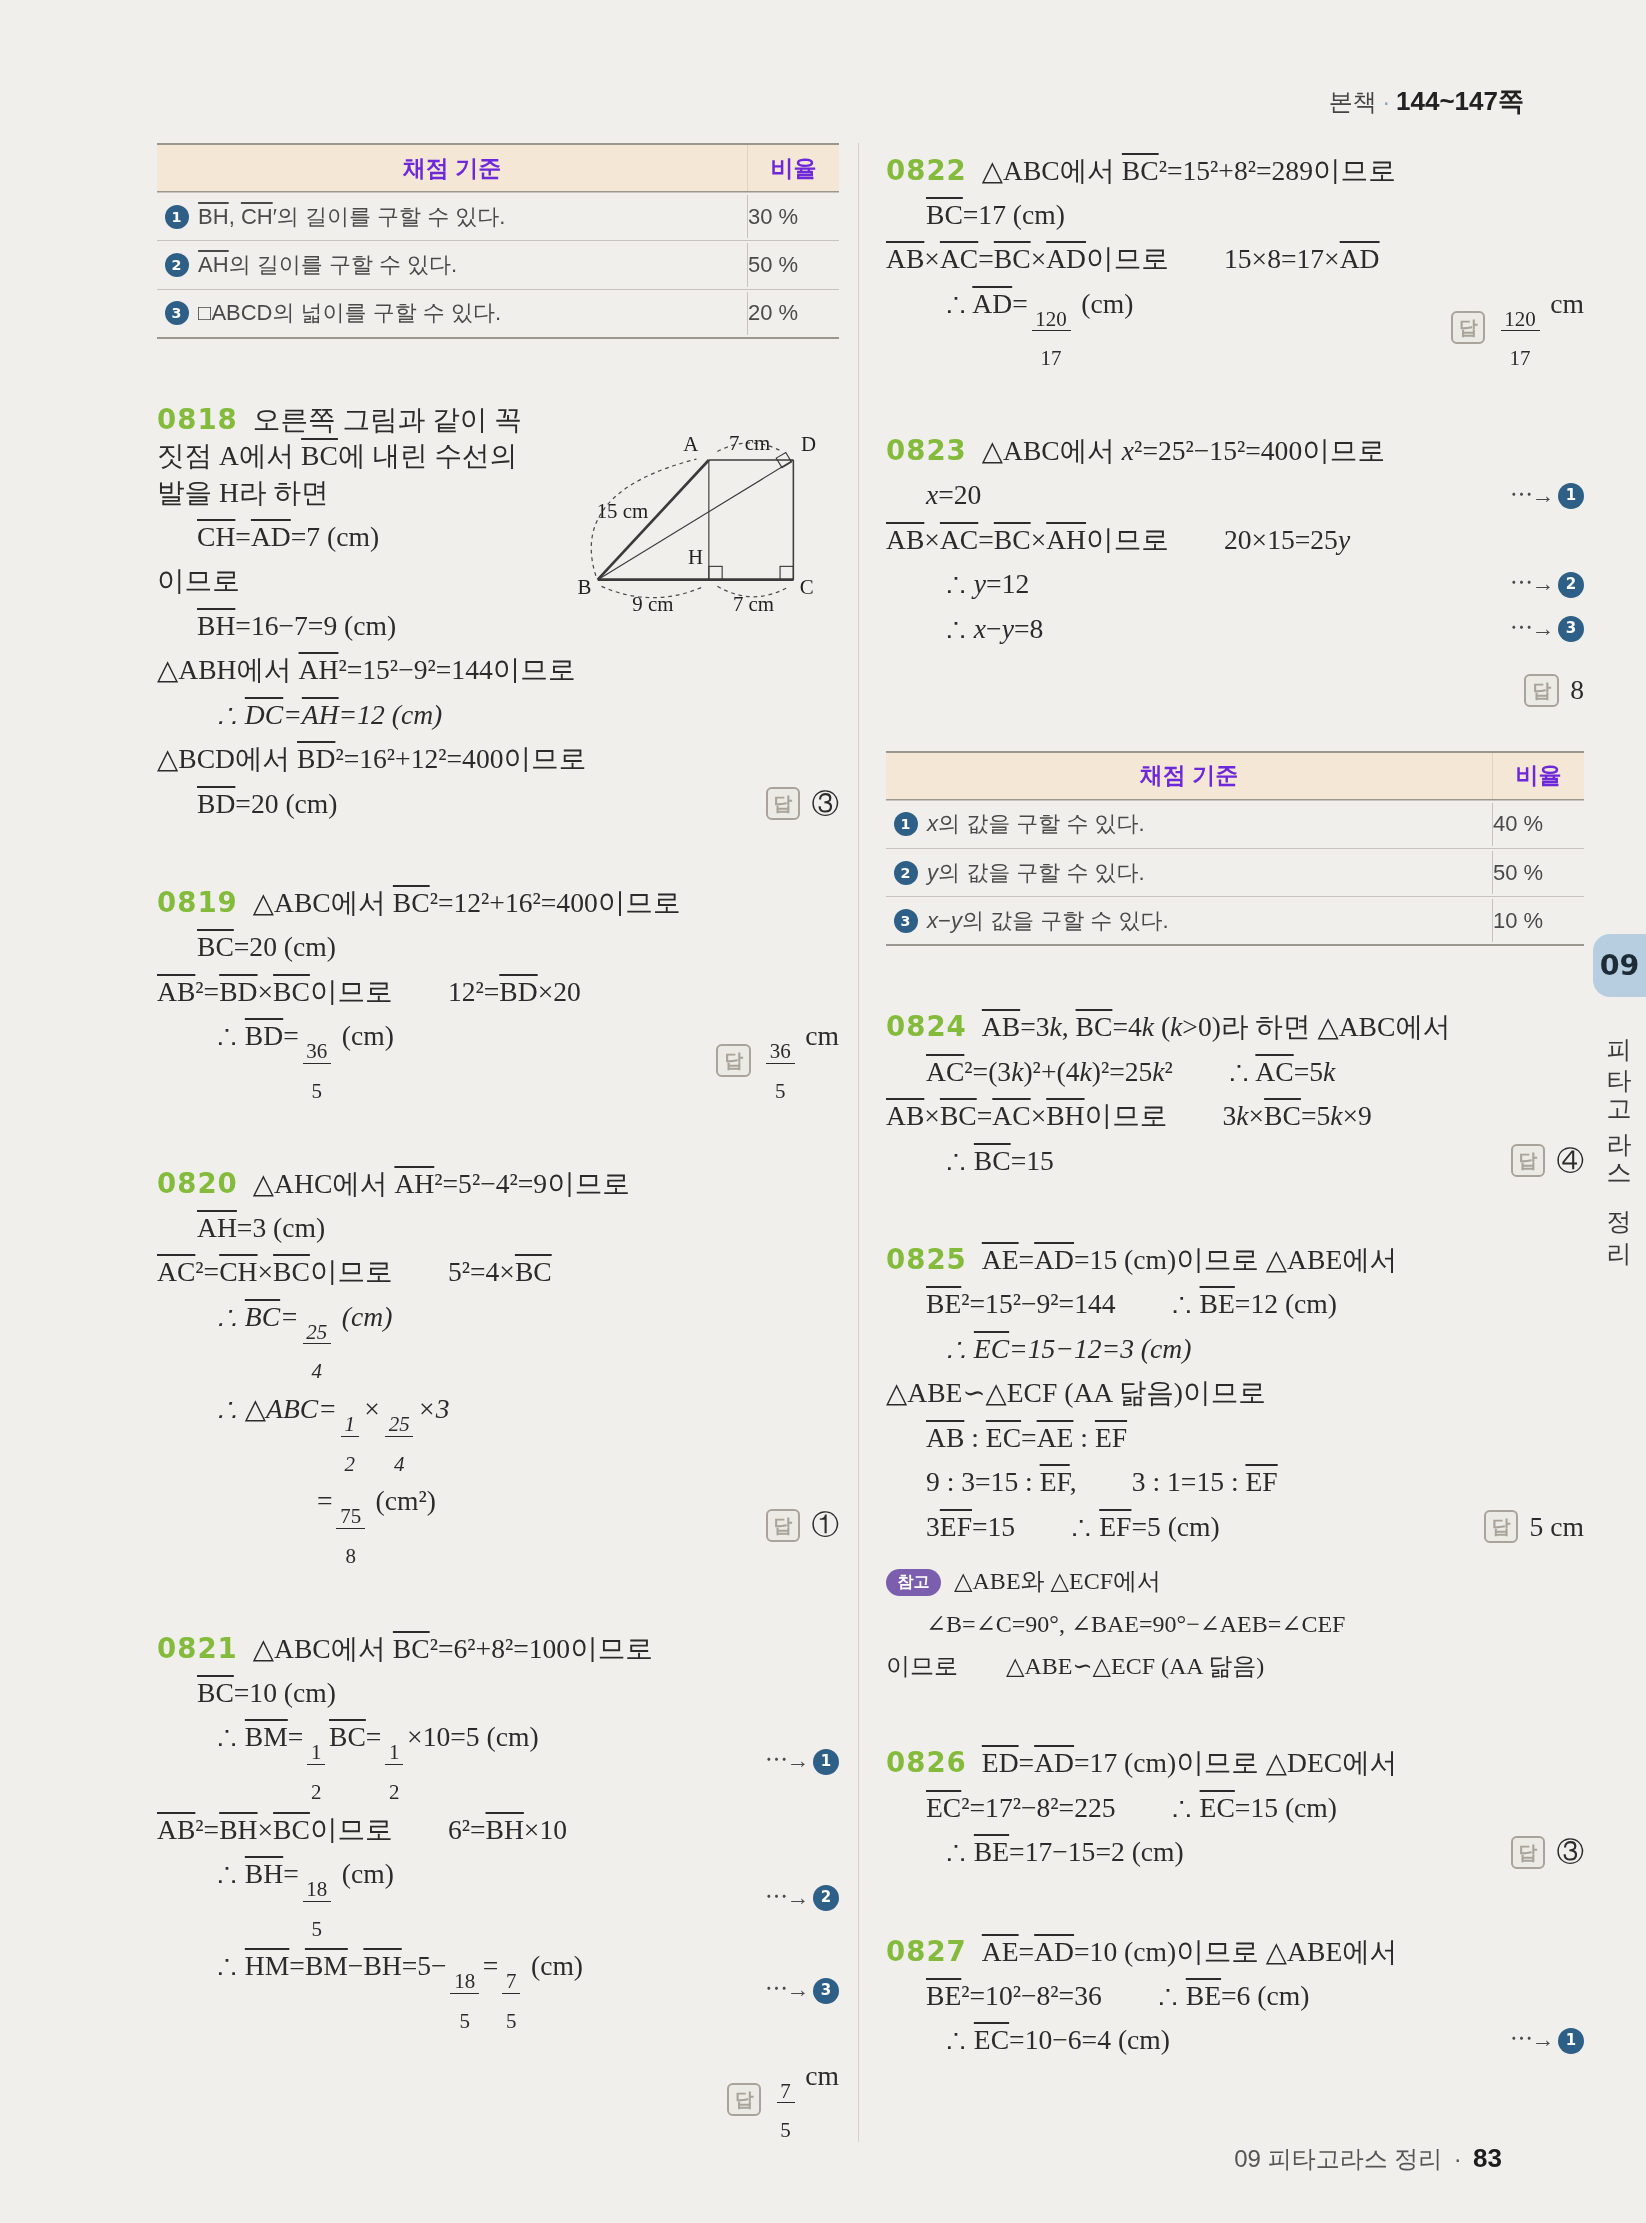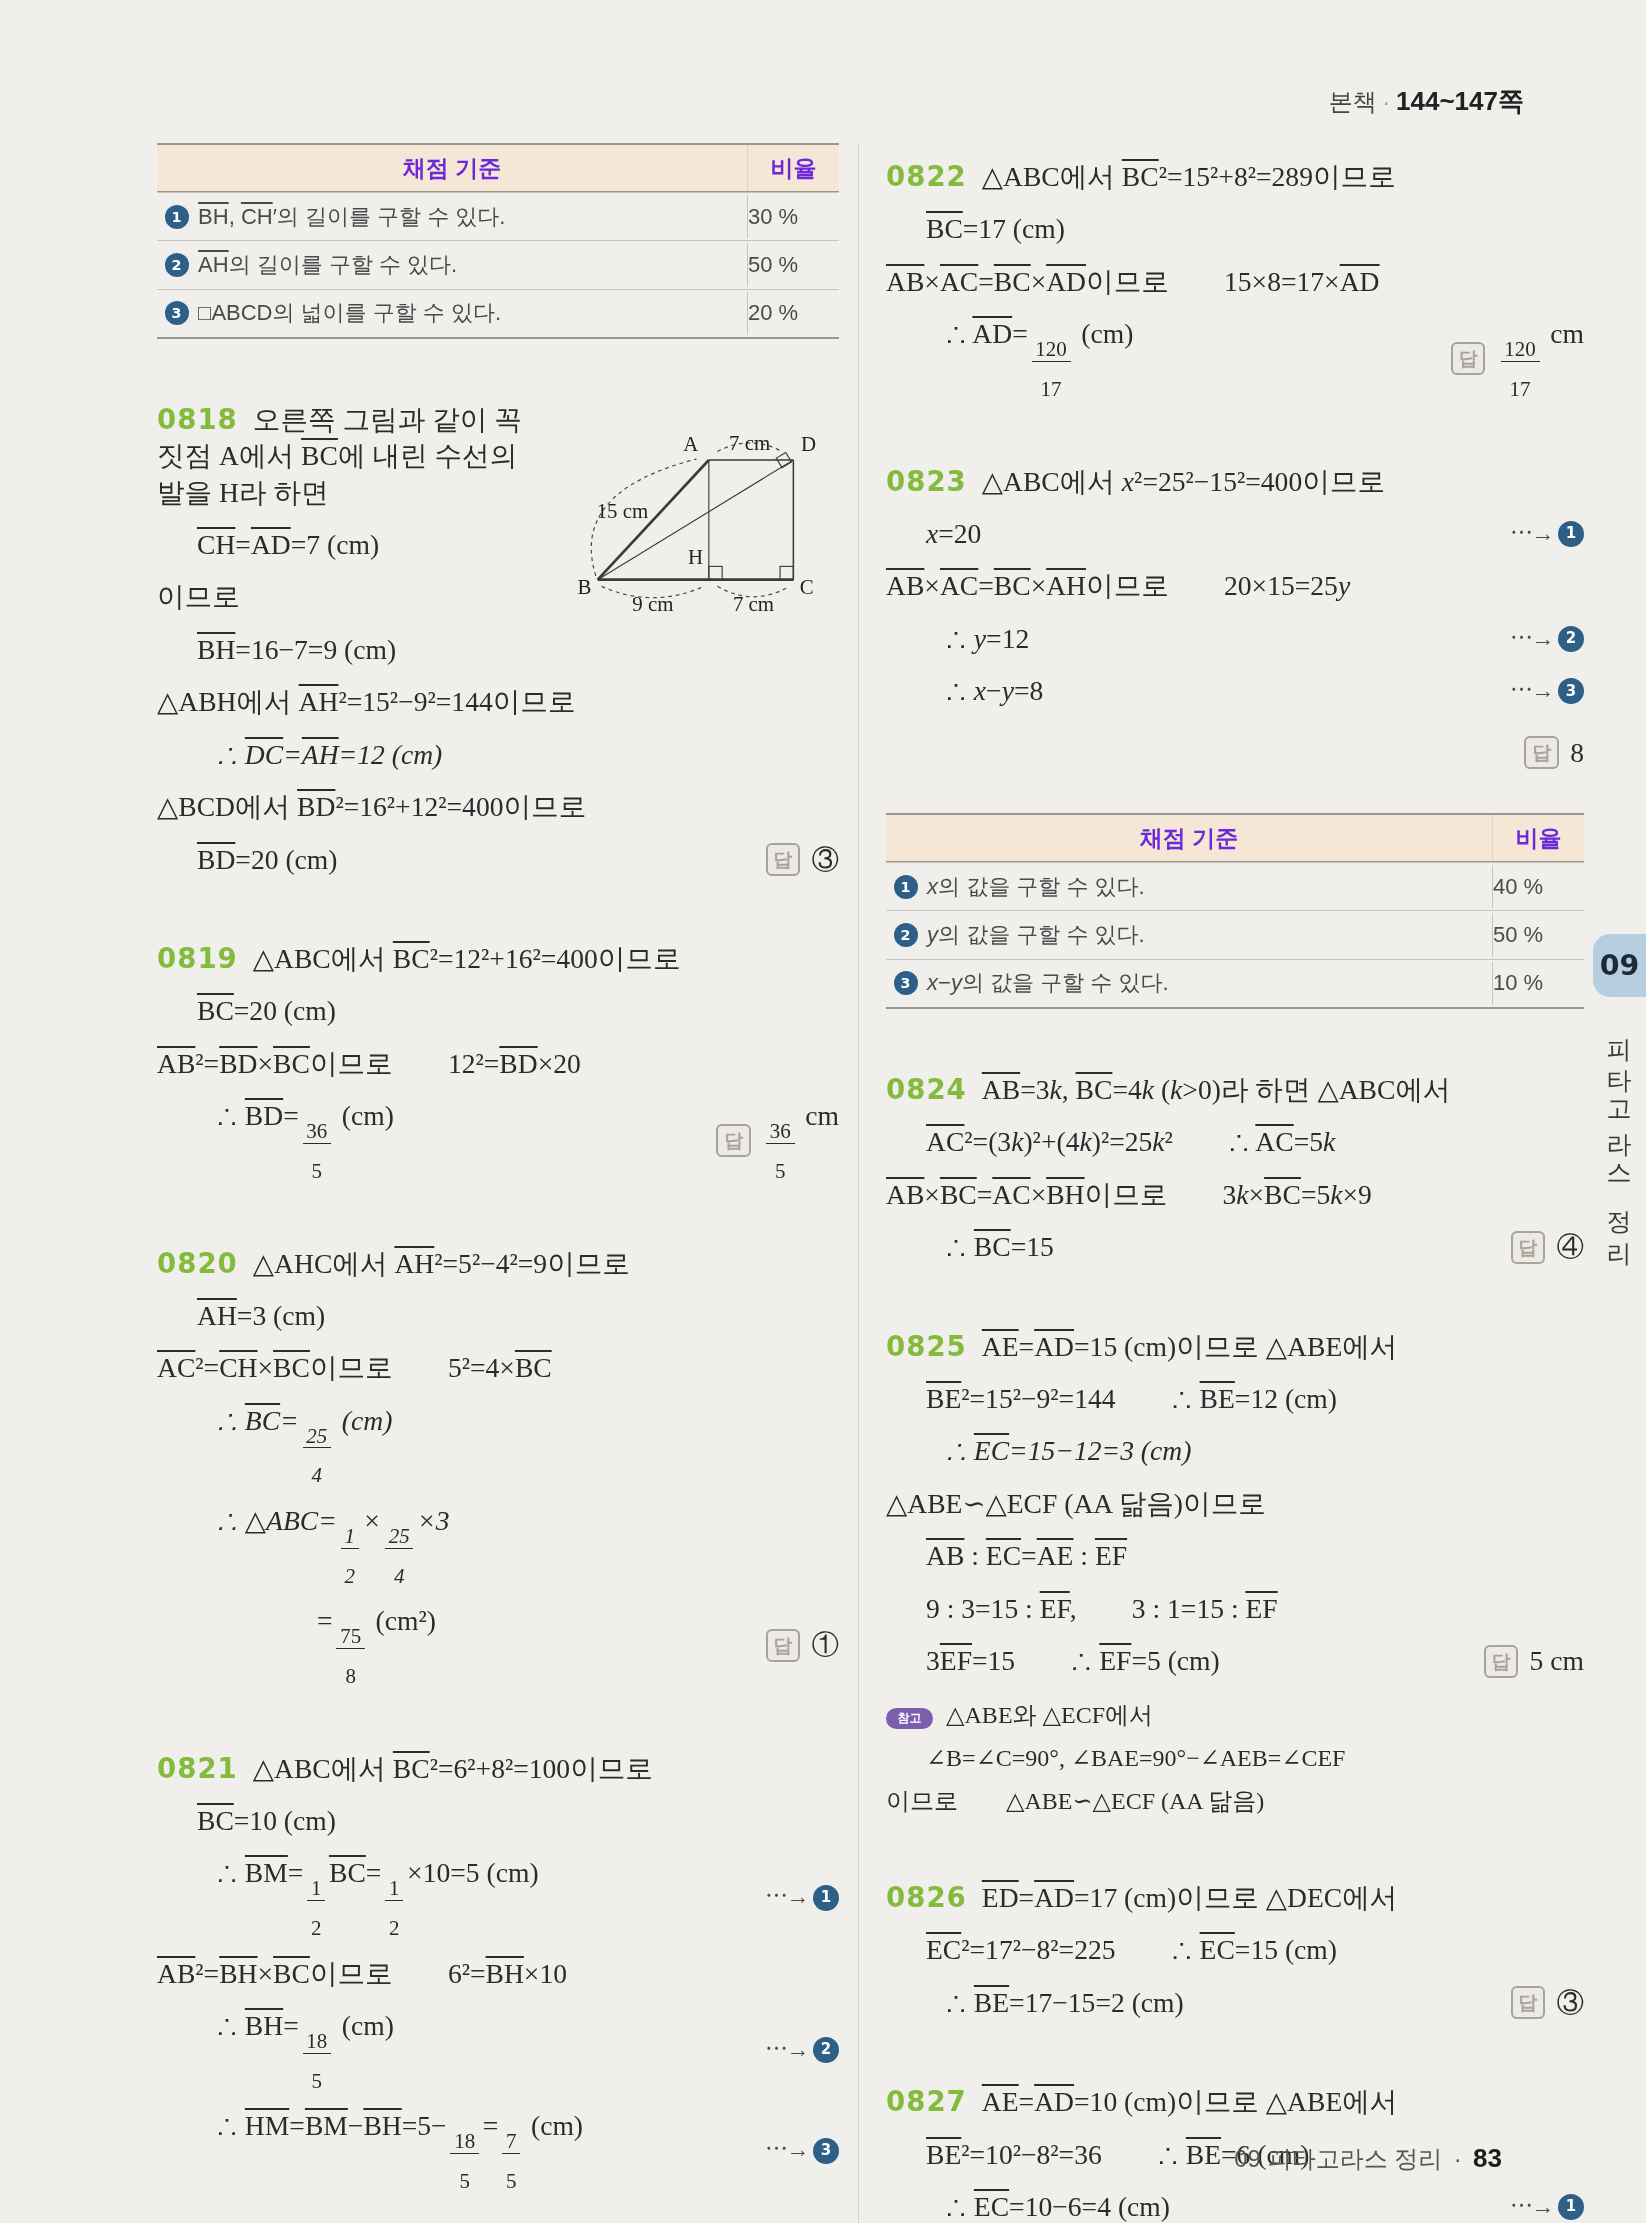--- a/index.html
+++ b/index.html
@@ -33,21 +33,21 @@
   .rub-r{width:91px;border-left:1px solid #e0d2c0;}
   .rub-row{display:flex;border-top:1px solid #c7c4bd;align-items:center;}
   .rub-row:first-of-type{border-top:none;}
   .rub-text{flex:1;display:flex;align-items:center;gap:9.5px;padding:8.6px 3.8px 8.6px 7.6px;font-size:22px;color:#4a4a4a;}
   .rub-pct{width:91px;border-left:1px solid #c7c4bd;text-align:left;font-size:22px;color:#4a4a4a;padding:8.6px 0;}
   
   .problem{margin-top:63px;font-size:27.6px;line-height:1.32;}
   .col-right .problem:first-child{margin-top:9.5px;}
   .pid{font-family:"DejaVu Sans","Liberation Sans",sans-serif;font-weight:bold;font-size:27.6px;
        color:#84bb3d;letter-spacing:1px;margin-right:15px;}
-  .line{margin-top:16px;}
+  .line{margin-top:8px;}
   .line.i1{margin-left:40px;}
   .line.i2{margin-left:59px;font-style:italic;}
   .line.flexline{display:flex;justify-content:space-between;align-items:center;margin-left:0;}
   .line.flexline .ltext.i1{margin-left:40px;}
   .line.flexline .ltext.i2{margin-left:59px;}
   .line.flexline .ltext.i3{margin-left:160px;}
   .line.ansline{display:flex;justify-content:flex-end;margin-top:25px;}
   .ovl{text-decoration:overline;}
   .frac{display:inline-flex;flex-direction:column;text-align:center;vertical-align:-0.62em;
         line-height:1.08;font-size:0.76em;margin:0 3.8px;gap:16px;}
@@ -62,21 +62,21 @@
   .rub-text .circ{width:24px;height:24px;font-size:14.3px;flex:none;}
   .agroup{display:inline-flex;align-items:center;gap:11.4px;margin-left:25px;white-space:nowrap;}
   .abadge{display:inline-flex;align-items:center;justify-content:center;border:2.9px solid #a8a49c;
           color:#a8a49c;background:#eceae5;border-radius:5.7px;font-family:"Liberation Sans",sans-serif;
           font-weight:bold;font-size:19px;padding:1.9px 5.7px;}
   .aval{font-size:27.6px;}
   
   .note{margin-top:21px;font-size:24px;line-height:1.3;}
   .note .line{margin-top:11.4px;}
   .nbadge{display:inline-flex;align-items:center;justify-content:center;background:#7b5fae;color:#fff;
-          border-radius:14.3px;font-family:"Liberation Sans",sans-serif;font-weight:bold;font-size:12px;
+          border-radius:14.3px;font-family:"Liberation Sans",sans-serif;font-weight:bold;font-size:16px;
           padding:2.9px 11.4px;margin-right:13.3px;vertical-align:1.9px;}
   
   .figwrap{float:right;width:285px;height:226px;margin:1.9px 0 7.6px 15px;}
   .figwrap svg{width:100%;height:100%;}
   .fig-line{stroke:#3a3a3a;fill:none;}
   .fig-dash{stroke:#4a4a4a;fill:none;stroke-width:1.3;stroke-dasharray:4 4;}
   .fig-label{font-family:"Liberation Serif",serif;font-size:22px;fill:#222;}
 </style>
 </head>
 <body>

